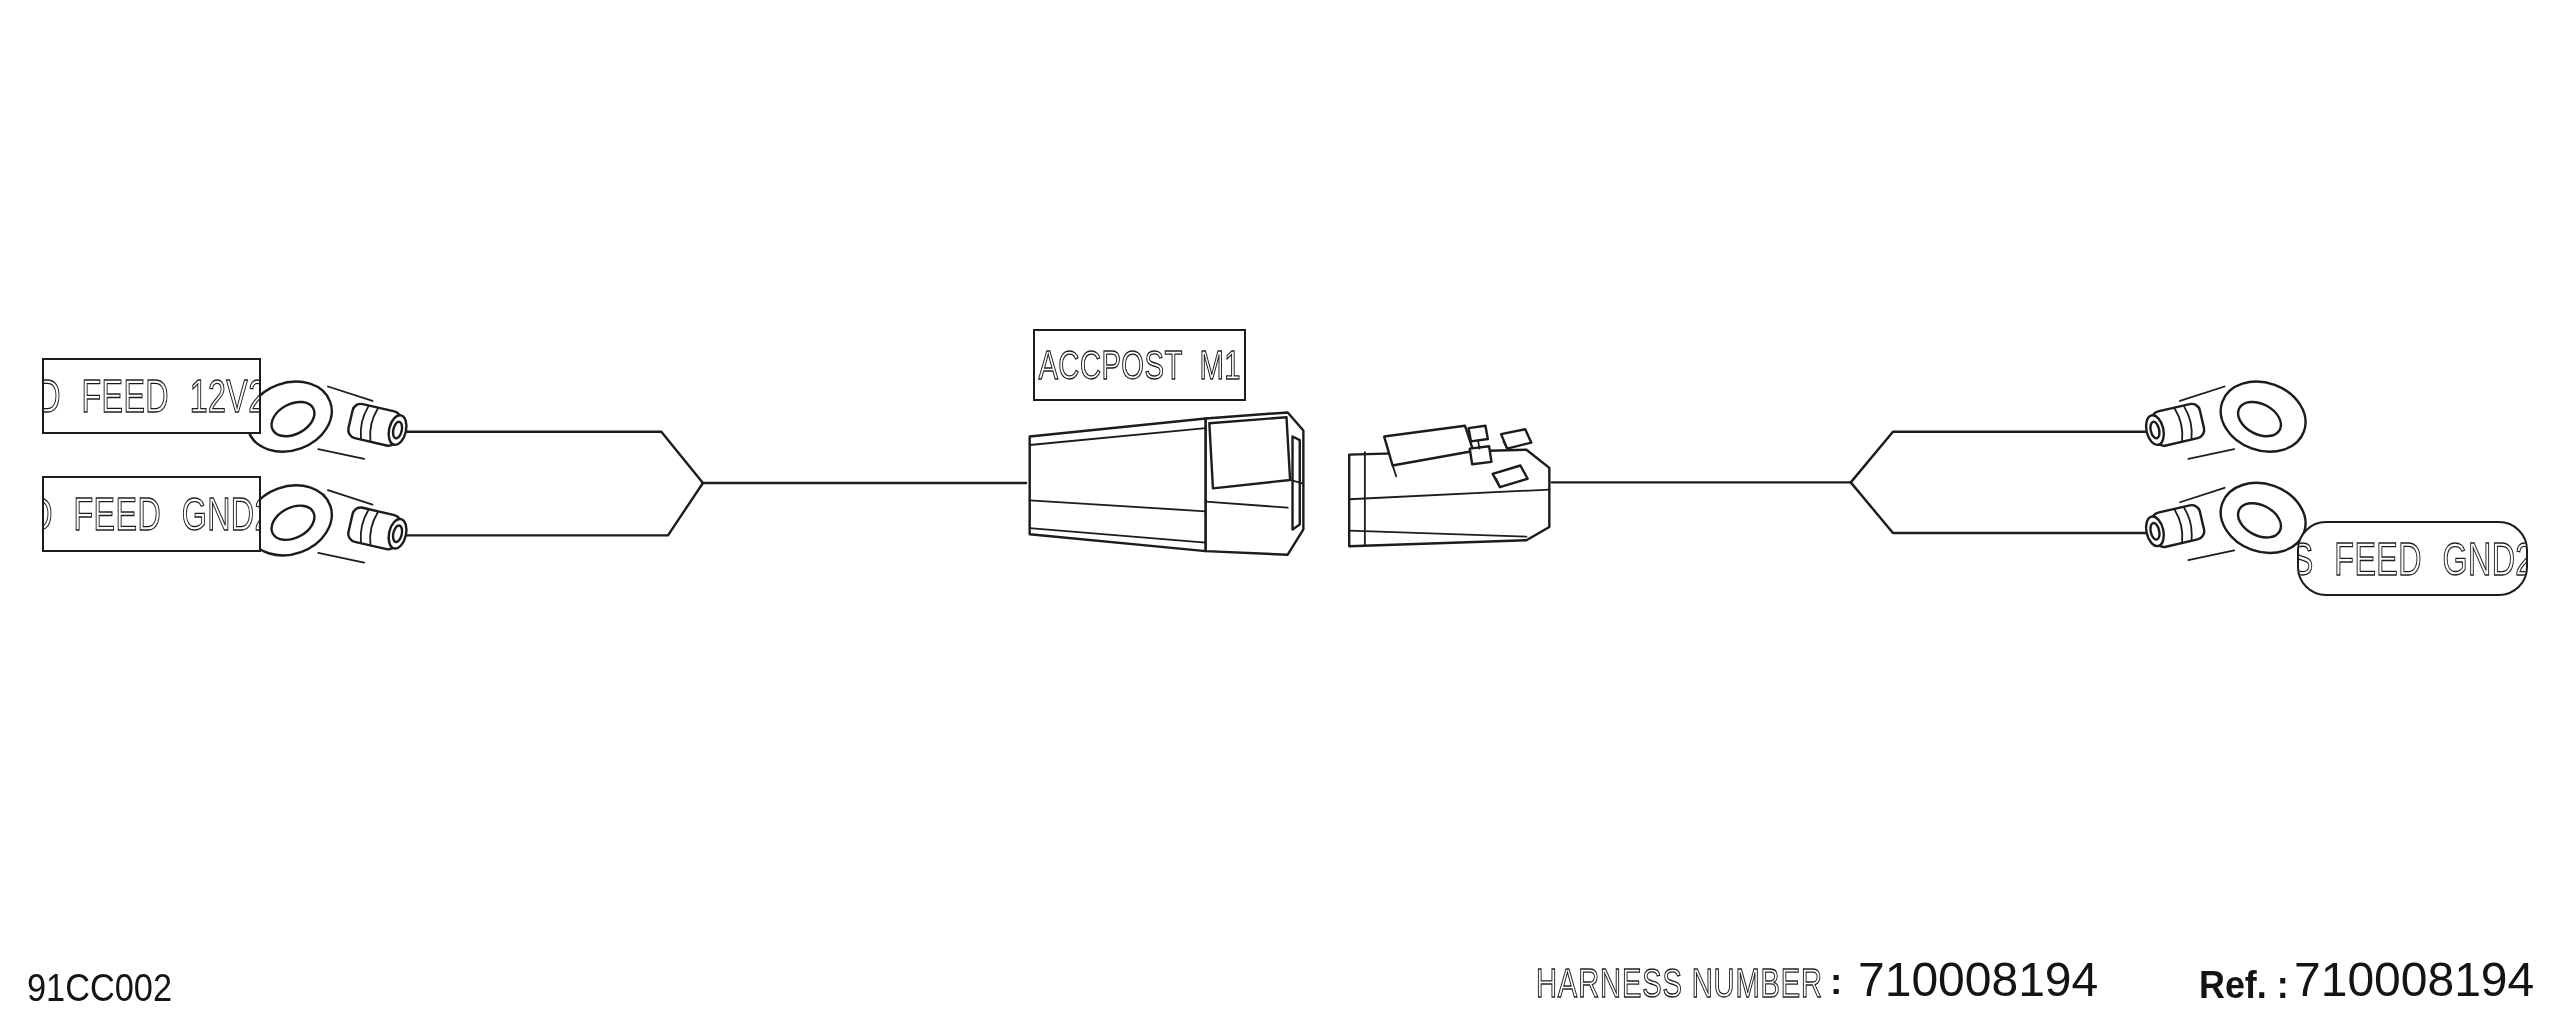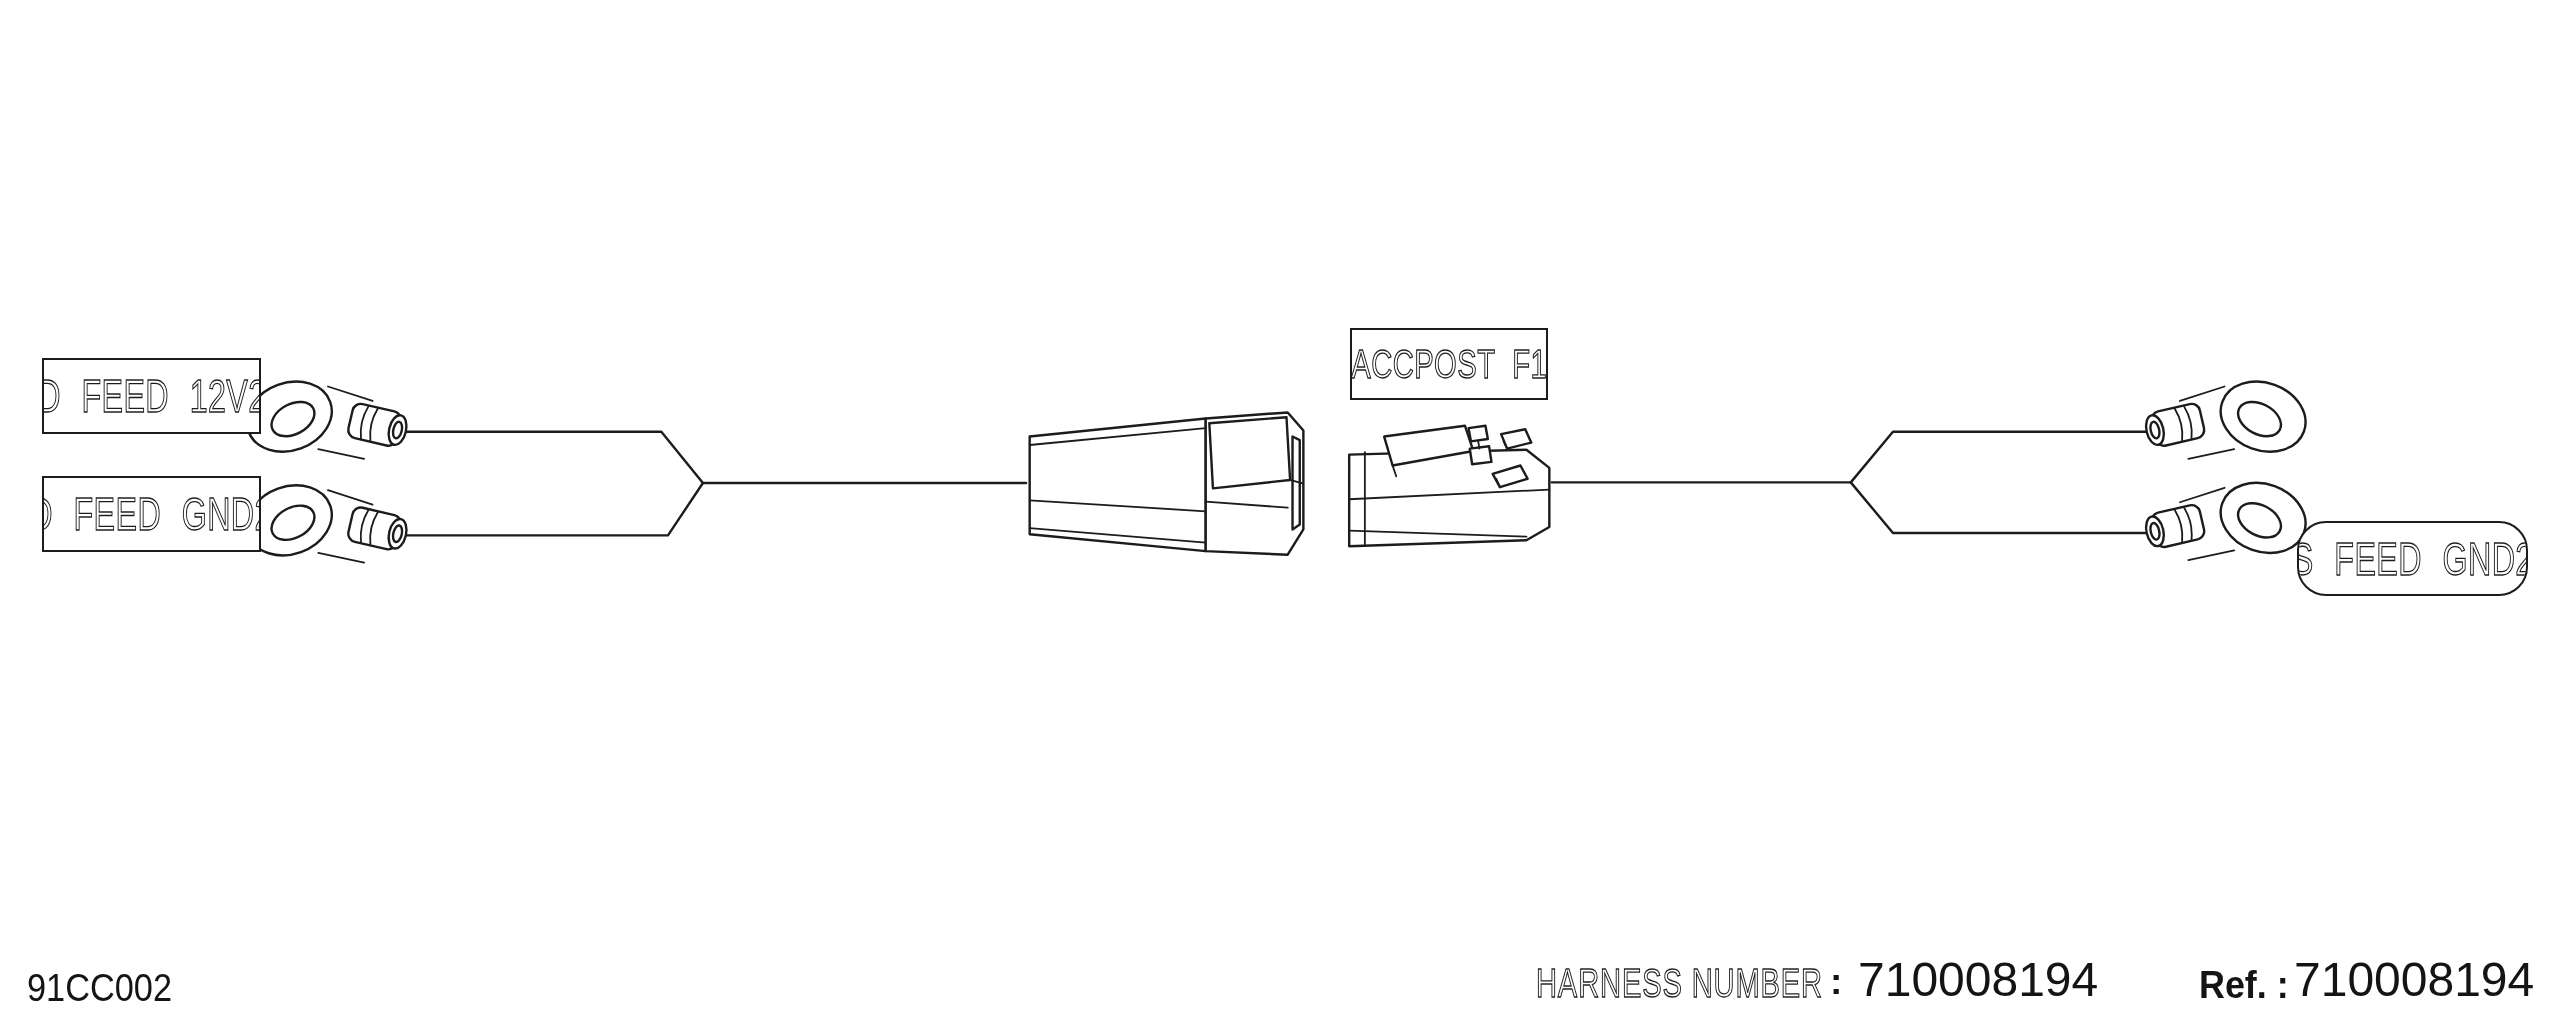--- a/index.html
+++ b/index.html
@@ -133,24 +133,24 @@
   </svg>
 
   <div class="label-box" style="left:42px;top:358px;width:215px;height:72px;">
     <span class="label-text">D FEED 12V2</span>
   </div>
 
   <div class="label-box" style="left:42px;top:476px;width:215px;height:72px;">
     <span class="label-text">D FEED GND2</span>
   </div>
 
+  <div class="label-box" style="left:1033px;top:329px;width:209px;height:68px;">
+    <span class="label-text-sm">ACCPOST M1</span>
+  </div>
 
-  <div class="label-box" style="left:1350px;top:328px;width:194px;height:68px;">
-    <span class="label-text-sm">ACCPOST F1</span>
-  </div>
 
 
   <div class="label-box" style="left:2297px;top:521px;width:227px;height:71px;border-radius:29px;">
     <span class="label-text">S FEED GND2</span>
   </div>
 
   <div class="footer-text" id="drawing-code">91CC002</div>
 
   <div class="footer-text" id="harness-label">HARNESS NUMBER</div>
   <div class="footer-text" id="harness-colon">:</div>

